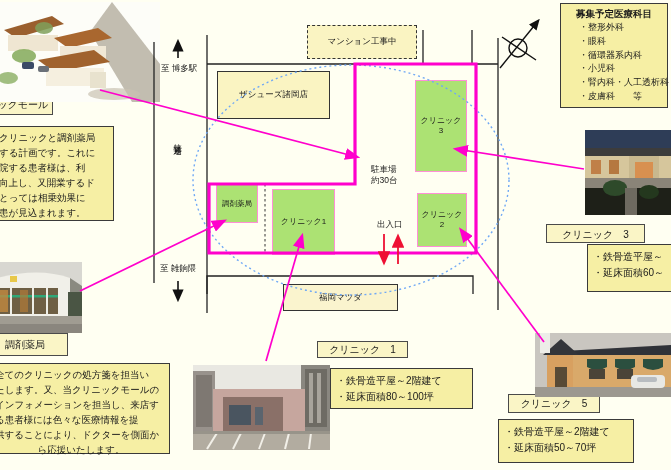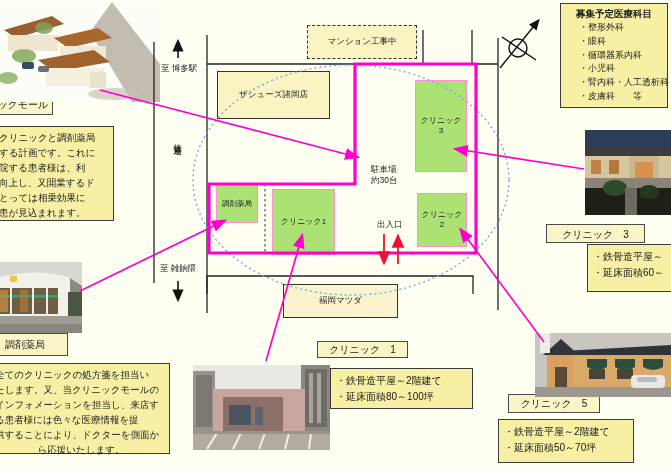--- a/index.html
+++ b/index.html
@@ -132,21 +132,21 @@
   </svg>
 
   <div class="mbox" style="left:307px;top:25px;width:110px;height:34px;border-style:dashed;">
     <span>マンション工事中</span>
   </div>
 
   <div class="mbox" style="left:217px;top:71px;width:113px;height:48px;">
     <span>ザシューズ諸岡店</span>
   </div>
 
-  <div class="mbox" style="left:283px;top:284px;width:115px;height:34px;background:#FAF4CE;">
+  <div class="mbox" style="left:283px;top:284px;width:115px;height:27px;background:#FAF4CE;">
     <span>福岡マツダ</span>
   </div>
 
   <div class="gbox" style="left:216px;top:184px;width:42px;height:39px;font-size:7.5px;">
     <span>調剤薬局</span>
   </div>
 
   <div class="gbox" style="left:272px;top:189px;width:63px;height:66px;">
     <span>クリニック1</span>
   </div>

